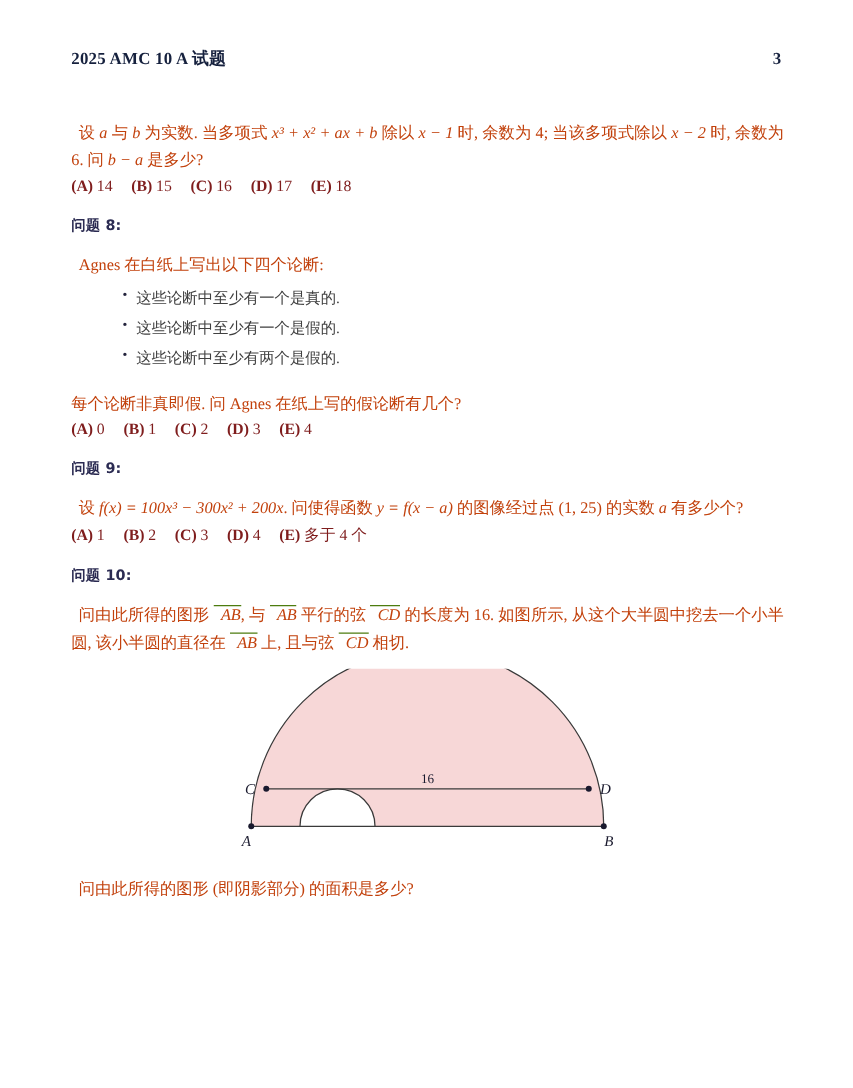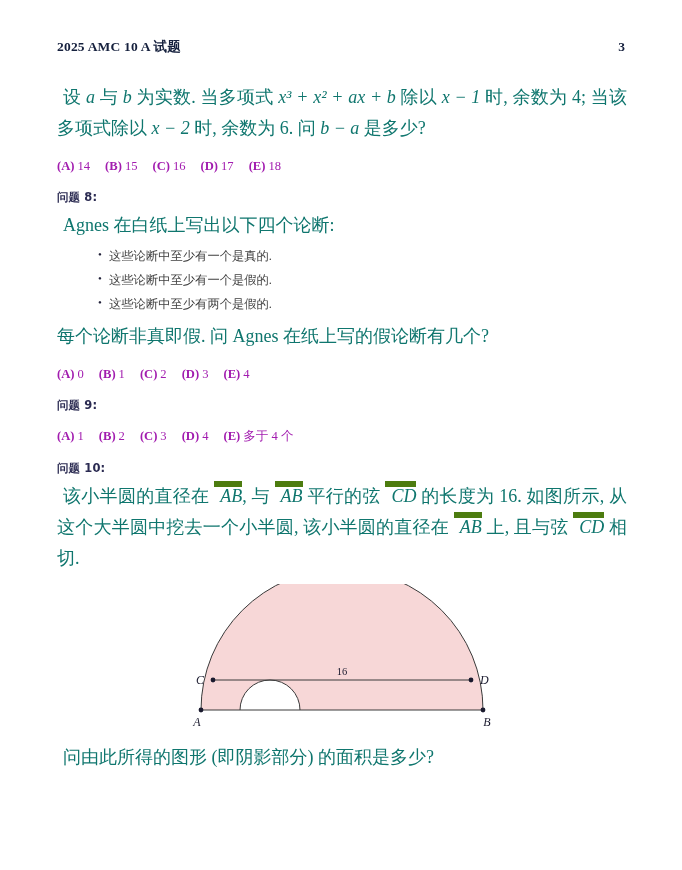--- a/index.html
+++ b/index.html
@@ -64,33 +64,34 @@
     font-family: "DejaVu Sans", "Liberation Sans", sans-serif;
     font-weight: bold;
     font-size: 11.5px;
     color: #2b2b52;
     margin-bottom: 5px;
     letter-spacing: 0.1px;
   }
 
   .problem-body {
     font-family: "Liberation Serif", "DejaVu Serif", serif;
-    font-size: 18px;
+    font-size: 13px;
     line-height: 1.72;
-    color: #0f766e;
+    color: #c2410c;
     text-align: justify;
     text-indent: 6px;
+    margin-top: 13px;
   }
   .problem-body.no-indent { text-indent: 0; }
 
   .math { font-style: italic; font-family: "Liberation Serif","DejaVu Serif",serif; }
   .mathup { font-style: normal; }
   .ovl {
     font-style: italic;
-    border-top: 6px solid #4d7c0f;
+    border-top: 1px solid #4d7c0f;
     padding-top: 0px;
     display: inline-block;
     line-height: 1.1;
   }
 
   .bullets {
     list-style: none;
     margin: 4px 0 4px 0;
     padding: 0 0 0 52px;
   }
@@ -106,22 +107,22 @@
     position: absolute;
     left: -11px;
     top: -1px;
     font-size: 11px;
     color: #22223b;
   }
 
   .choices {
     font-family: "Liberation Serif", "DejaVu Serif", serif;
     font-size: 12.6px;
-    margin-top: 15px;
-    color: #a21caf;
+    margin-top: 2px;
+    color: #7f1d1d;
     white-space: nowrap;
   }
   .choices .ch { display: inline-block; margin-right: 15px; }
   .choices .lt { font-weight: bold; }
   .choices .vl { margin-left: 3px; }
 
   
   .figure-wrap {
     width: 570px;
     display: flex;
@@ -171,28 +172,29 @@
         <li>这些论断中至少有两个是假的.</li>
       </ul>
       <div class="problem-body no-indent">每个论断非真即假. 问 Agnes 在纸上写的假论断有几个?</div>
       <div class="choices">
         <span class="ch"><span class="lt">(A)</span><span class="vl">0</span></span><span class="ch"><span class="lt">(B)</span><span class="vl">1</span></span><span class="ch"><span class="lt">(C)</span><span class="vl">2</span></span><span class="ch"><span class="lt">(D)</span><span class="vl">3</span></span><span class="ch"><span class="lt">(E)</span><span class="vl">4</span></span>
       </div>
     </div>
 
     <div class="problem">
       <div class="problem-label">问题 9:</div>
+      <div class="problem-body"><span>设 </span><span class="math">f(x) = 100x³ − 300x² + 200x</span><span>. 问使得函数 </span><span class="math">y = f(x − a)</span><span> 的图像经过点 </span><span class="mathup">(1, 25)</span><span> 的实数 </span><span class="math">a</span><span> 有多少个?</span></div>
       <div class="choices">
         <span class="ch"><span class="lt">(A)</span><span class="vl">1</span></span><span class="ch"><span class="lt">(B)</span><span class="vl">2</span></span><span class="ch"><span class="lt">(C)</span><span class="vl">3</span></span><span class="ch"><span class="lt">(D)</span><span class="vl">4</span></span><span class="ch"><span class="lt">(E)</span><span class="vl">多于 4 个</span></span>
       </div>
     </div>
 
     <div class="problem">
       <div class="problem-label">问题 10:</div>
-      <div class="problem-body"><span>该小半圆的直径在 </span><span class="ovl">AB</span><span>, 与 </span><span class="ovl">AB</span><span> 平行的弦 </span><span class="ovl">CD</span><span> 的长度为 </span><span class="mathup">16</span><span>. 如图所示, 从这个大半圆中挖去一个小半圆, 该小半圆的直径在 </span><span class="ovl">AB</span><span> 上, 且与弦 </span><span class="ovl">CD</span><span> 相切.</span></div>
+      <div class="problem-body"><span>问由此所得的图形 </span><span class="ovl">AB</span><span>, 与 </span><span class="ovl">AB</span><span> 平行的弦 </span><span class="ovl">CD</span><span> 的长度为 </span><span class="mathup">16</span><span>. 如图所示, 从这个大半圆中挖去一个小半圆, 该小半圆的直径在 </span><span class="ovl">AB</span><span> 上, 且与弦 </span><span class="ovl">CD</span><span> 相切.</span></div>
 
       <div class="figure-wrap">
         <svg class="figure" width="300" height="152" viewBox="0 0 300 152">
 
           <path fill="#f7d7d7" stroke="none" d="M 9,126
                    A 141,141 0 0 1 291,126
                    L 108,126
                    A 30,30 0 0 0 48,126
                    Z"></path>
 

